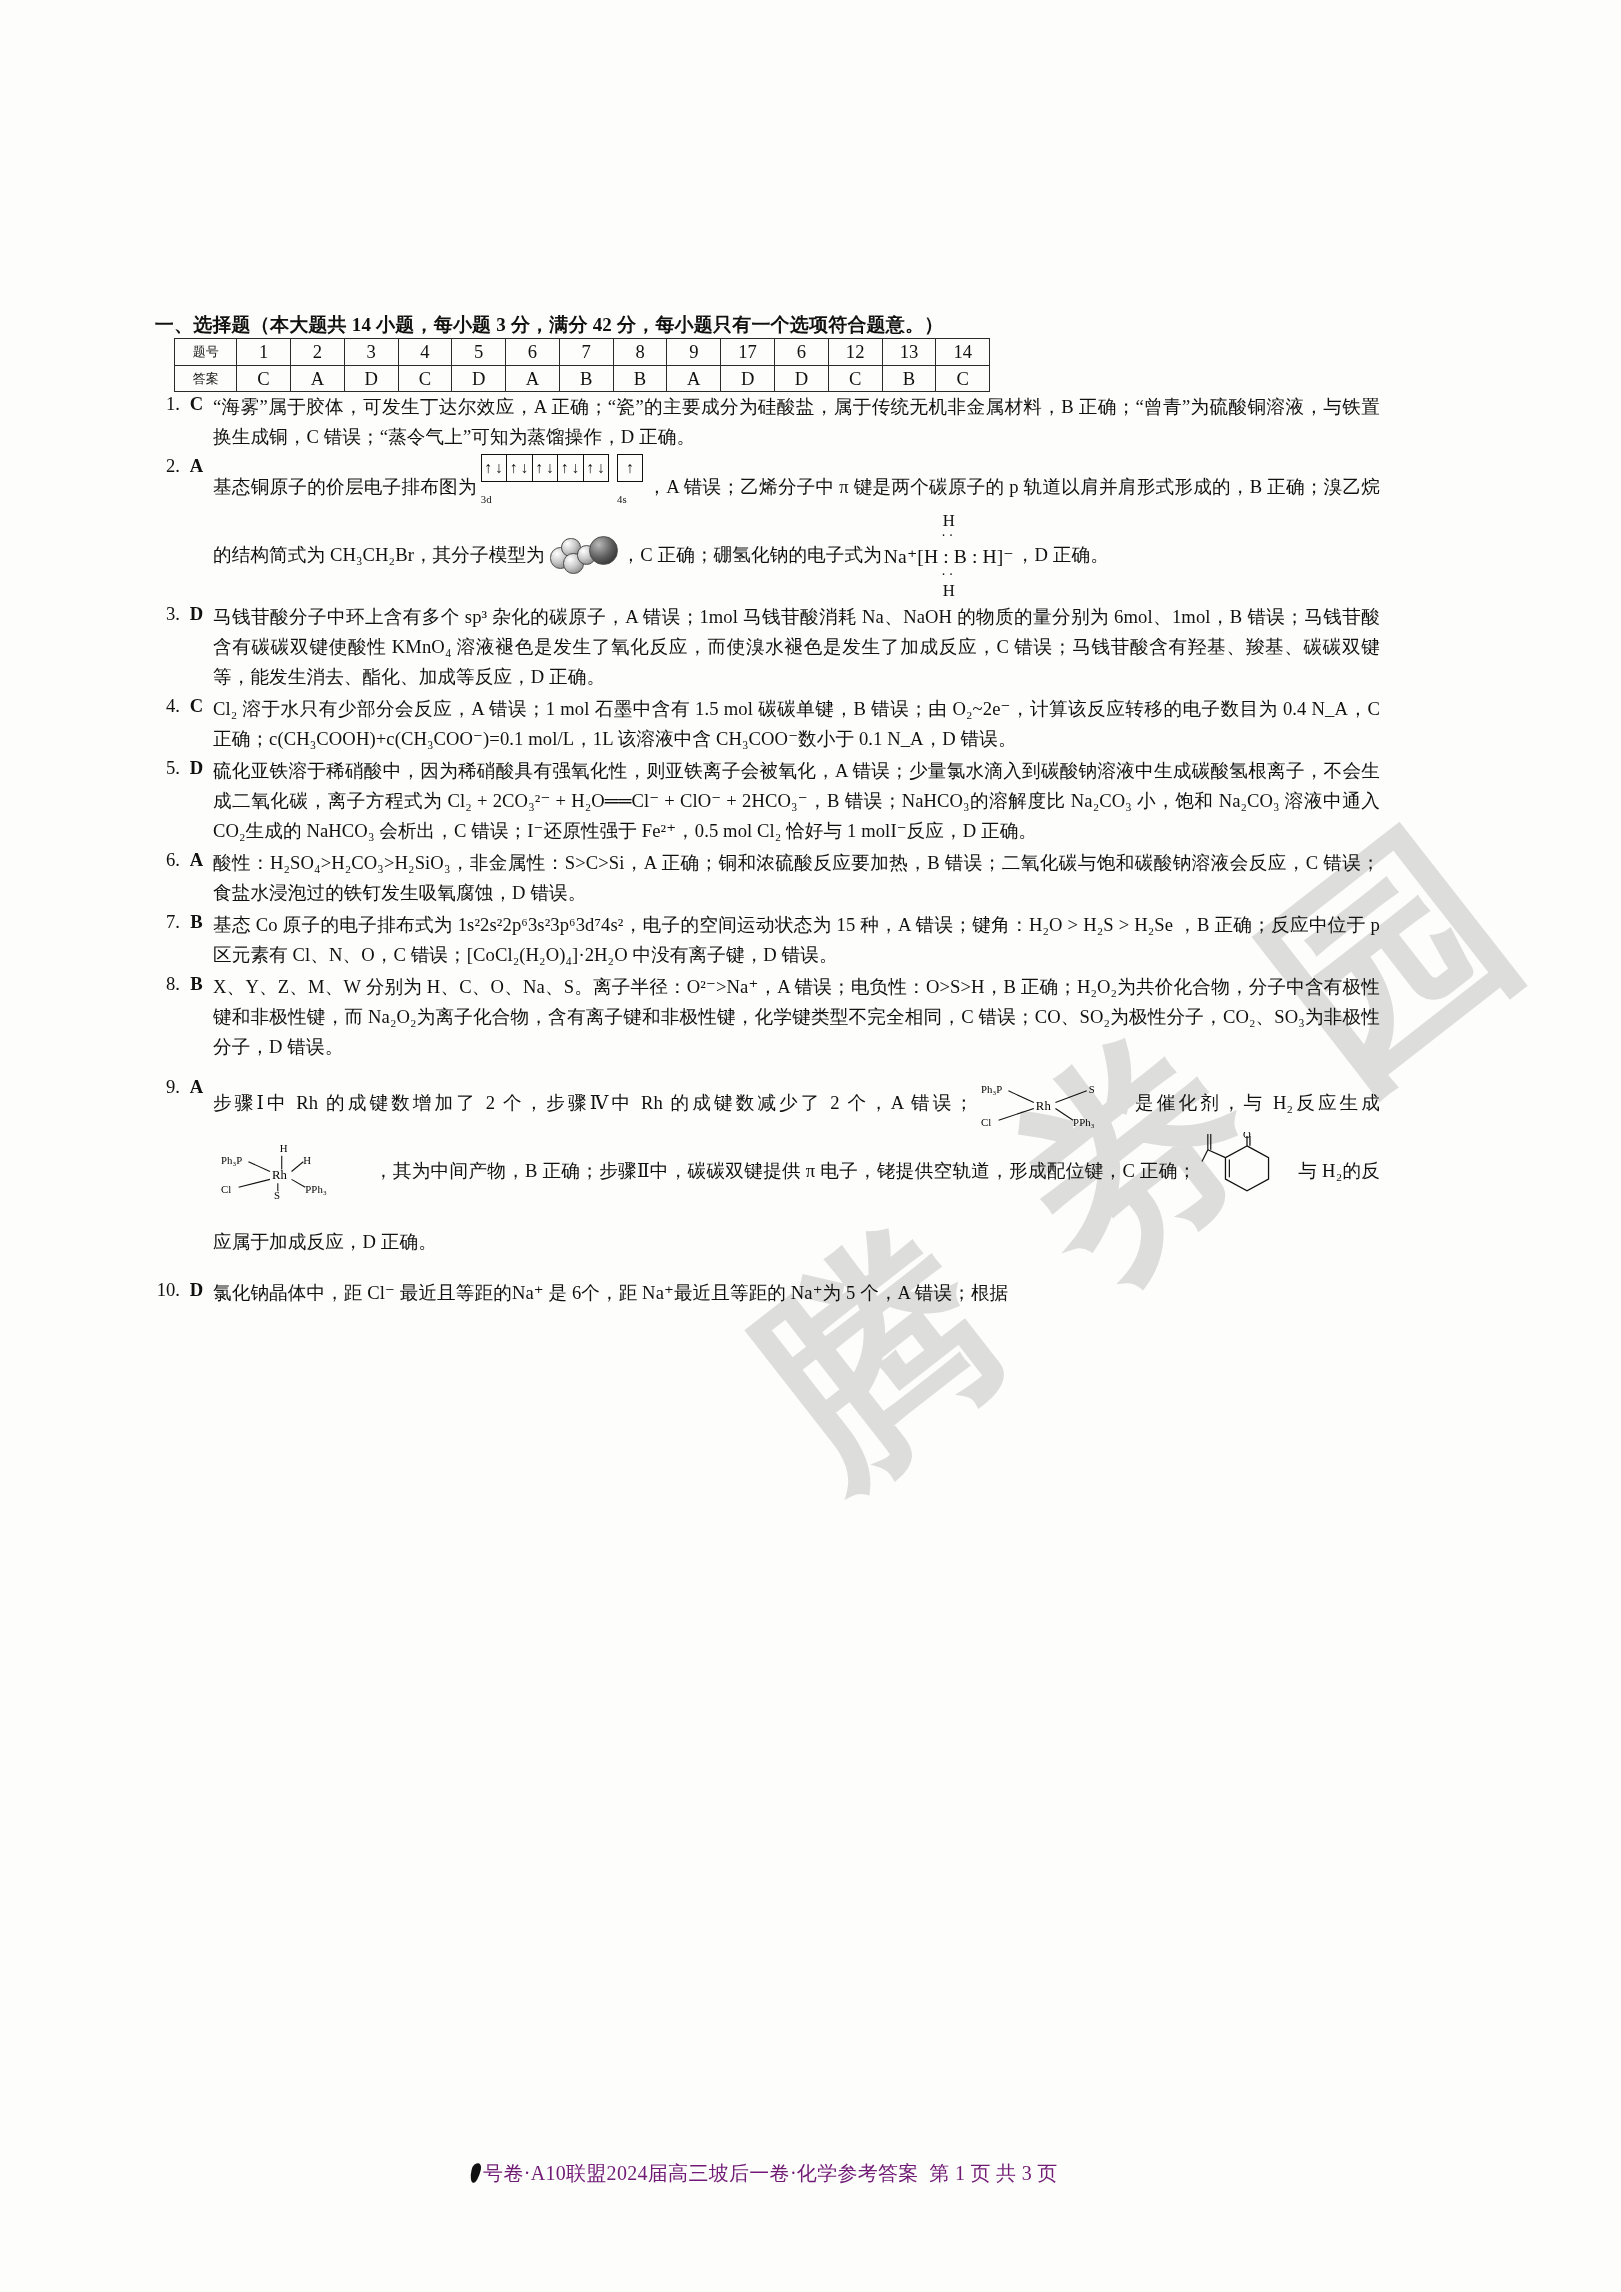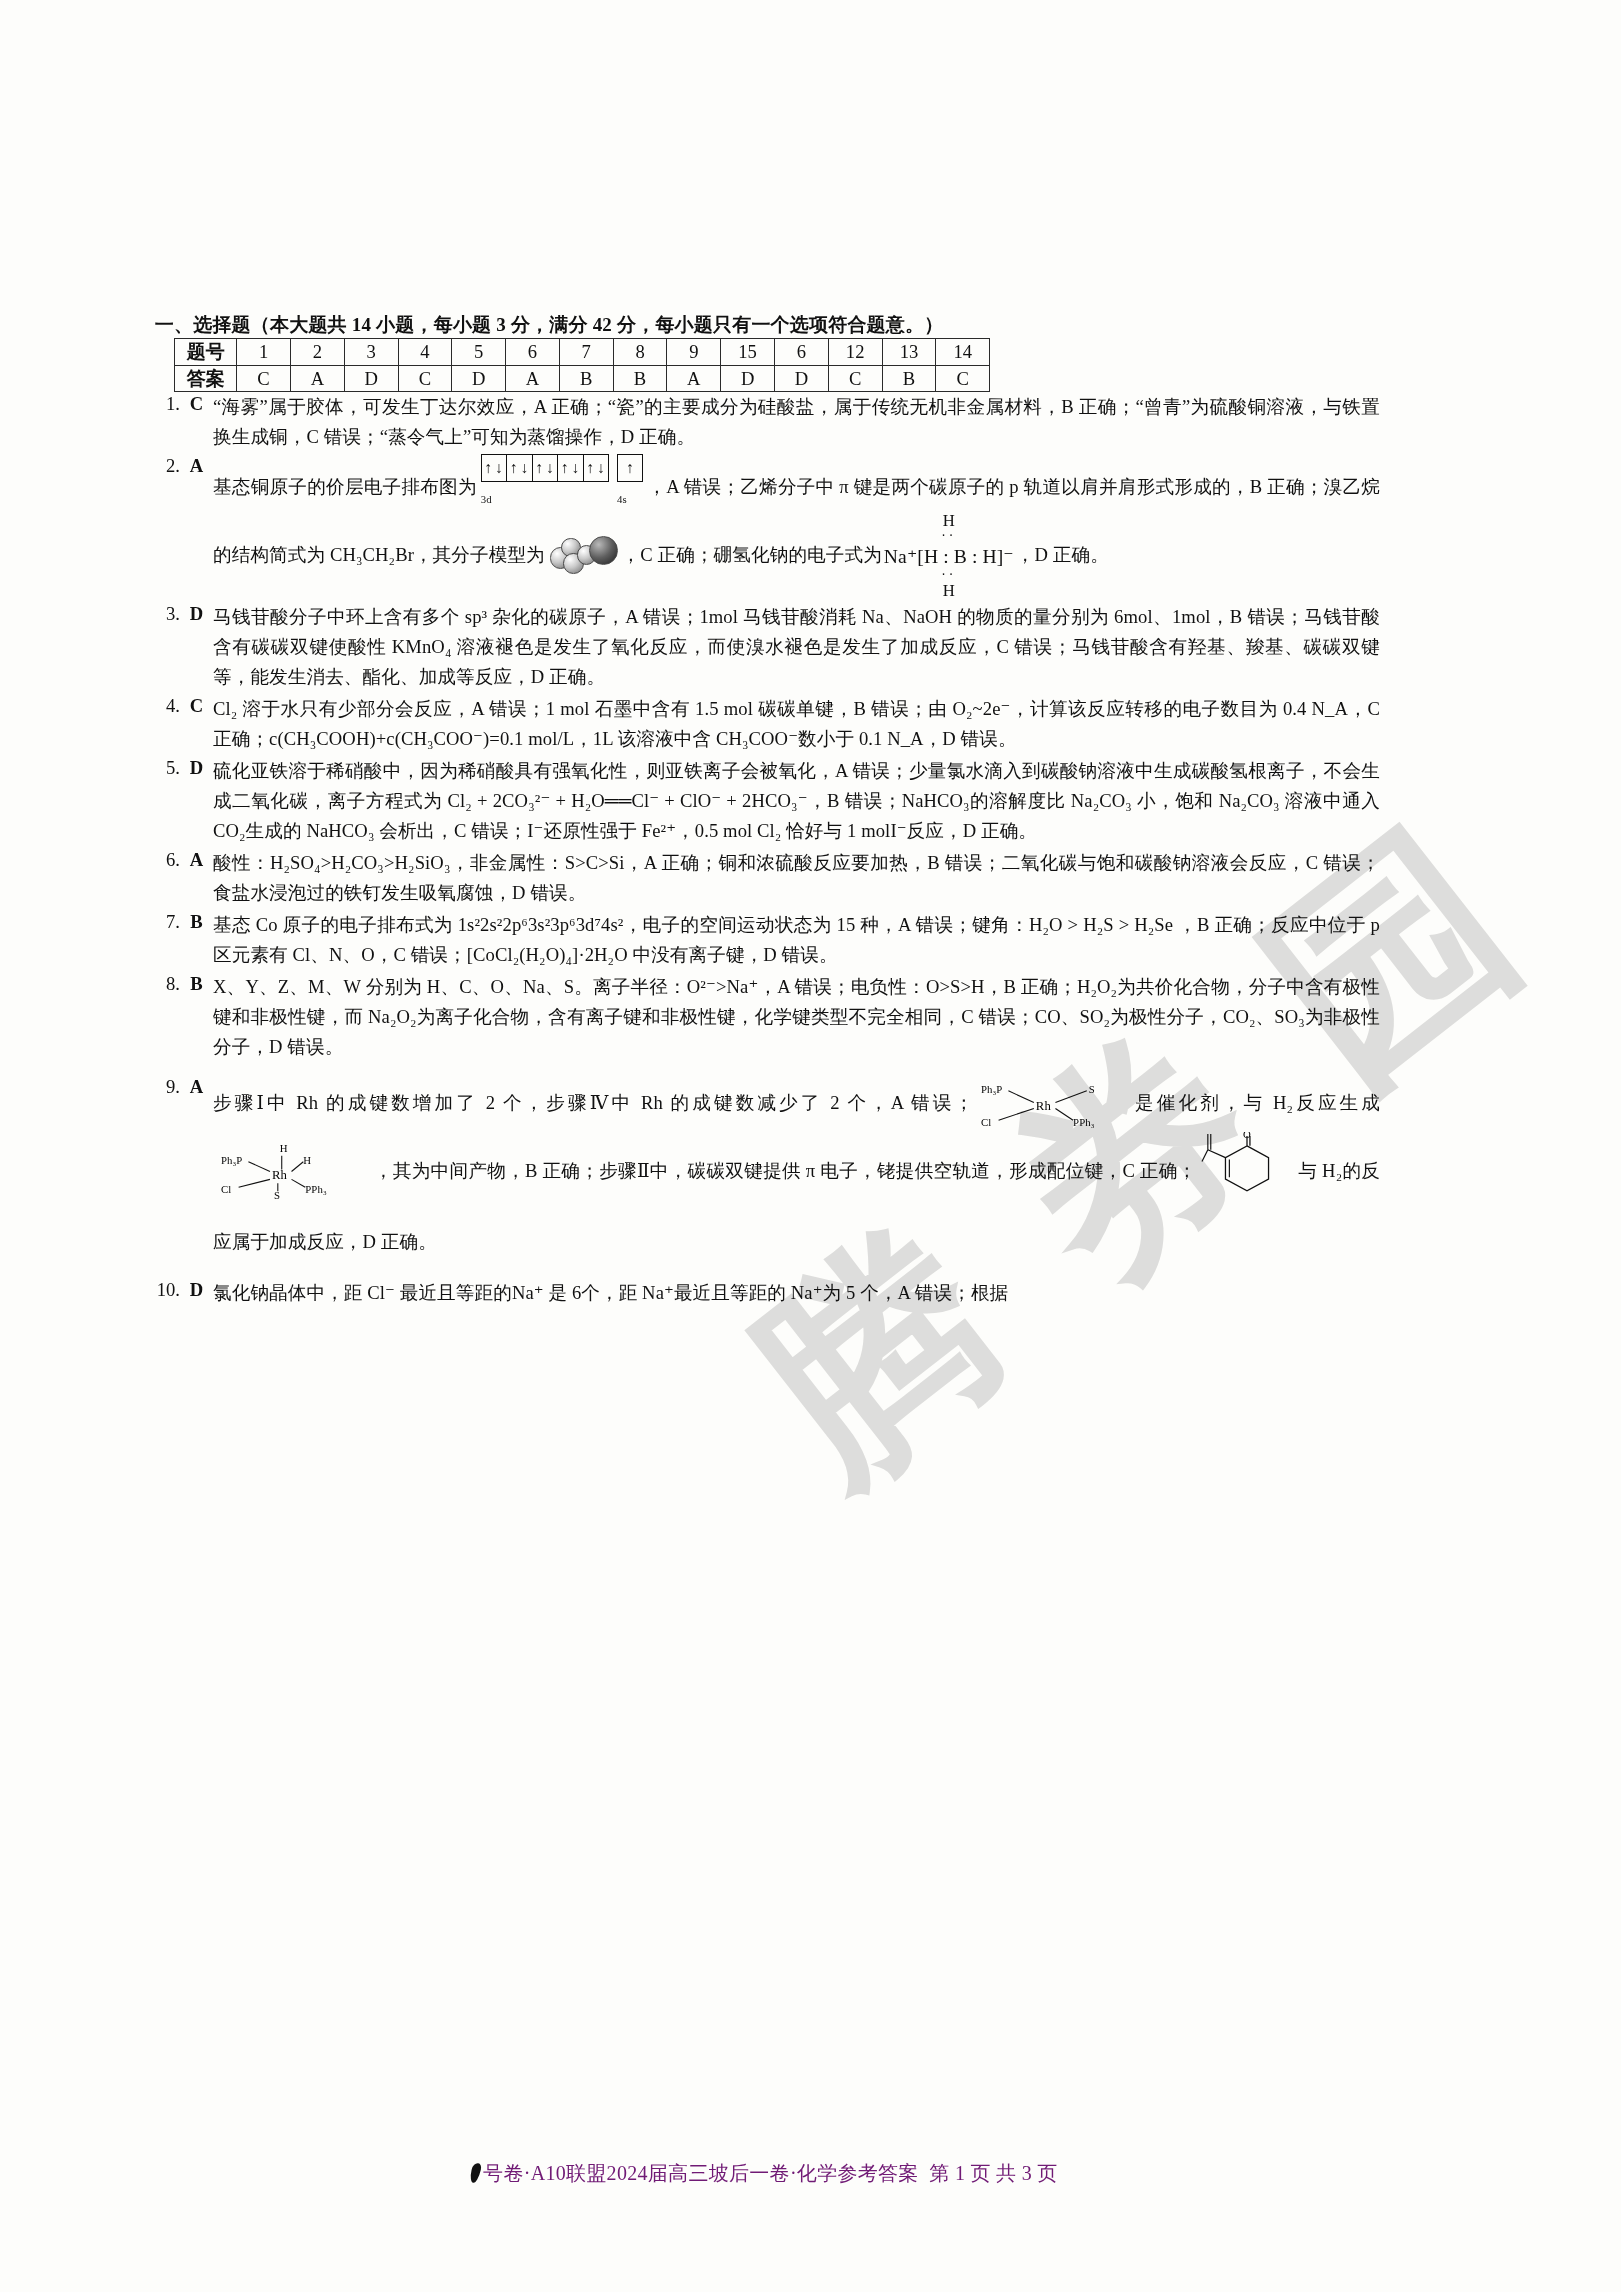--- a/index.html
+++ b/index.html
@@ -47,21 +47,21 @@
   }
   
   .ans-table-wrap{position:absolute;top:338px;left:27.4px;}
   table.ans{
     border-collapse:collapse;font-size:18.6px;color:#111;
   }
   table.ans td{
     border:1.5px solid #2a2a2a;height:25.5px;line-height:25.5px;
     text-align:center;padding:0 3.9px;font-family:"Liberation Serif",serif;
   }
-  table.ans td.hdr{width:53px;font-weight:700;font-size:19px;}
+  table.ans td.hdr{width:53px;font-weight:400;font-size:13px;}
   table.ans td.num{width:45px;}
   
   .expl{position:absolute;left:0px;top:392px;width:1233px;}
   .item{display:flex;margin-bottom:2px;}
   .item .idx{
     width:33px;flex:0 0 33px;text-align:right;font-size:18.6px;
     padding-top:1px;color:#111;
   }
   .item .ans{
     width:33px;flex:0 0 33px;text-align:center;font-size:18.6px;
@@ -142,21 +142,21 @@
           <td class="hdr">题号</td>
           <td class="num">1</td>
           <td class="num">2</td>
           <td class="num">3</td>
           <td class="num">4</td>
           <td class="num">5</td>
           <td class="num">6</td>
           <td class="num">7</td>
           <td class="num">8</td>
           <td class="num">9</td>
-          <td class="num">15</td>
+          <td class="num">17</td>
           <td class="num">6</td>
           <td class="num">12</td>
           <td class="num">13</td>
           <td class="num">14</td>
         </tr>
         <tr>
           <td class="hdr">答案</td>
           <td class="num">C</td>
           <td class="num">A</td>
           <td class="num">D</td>

